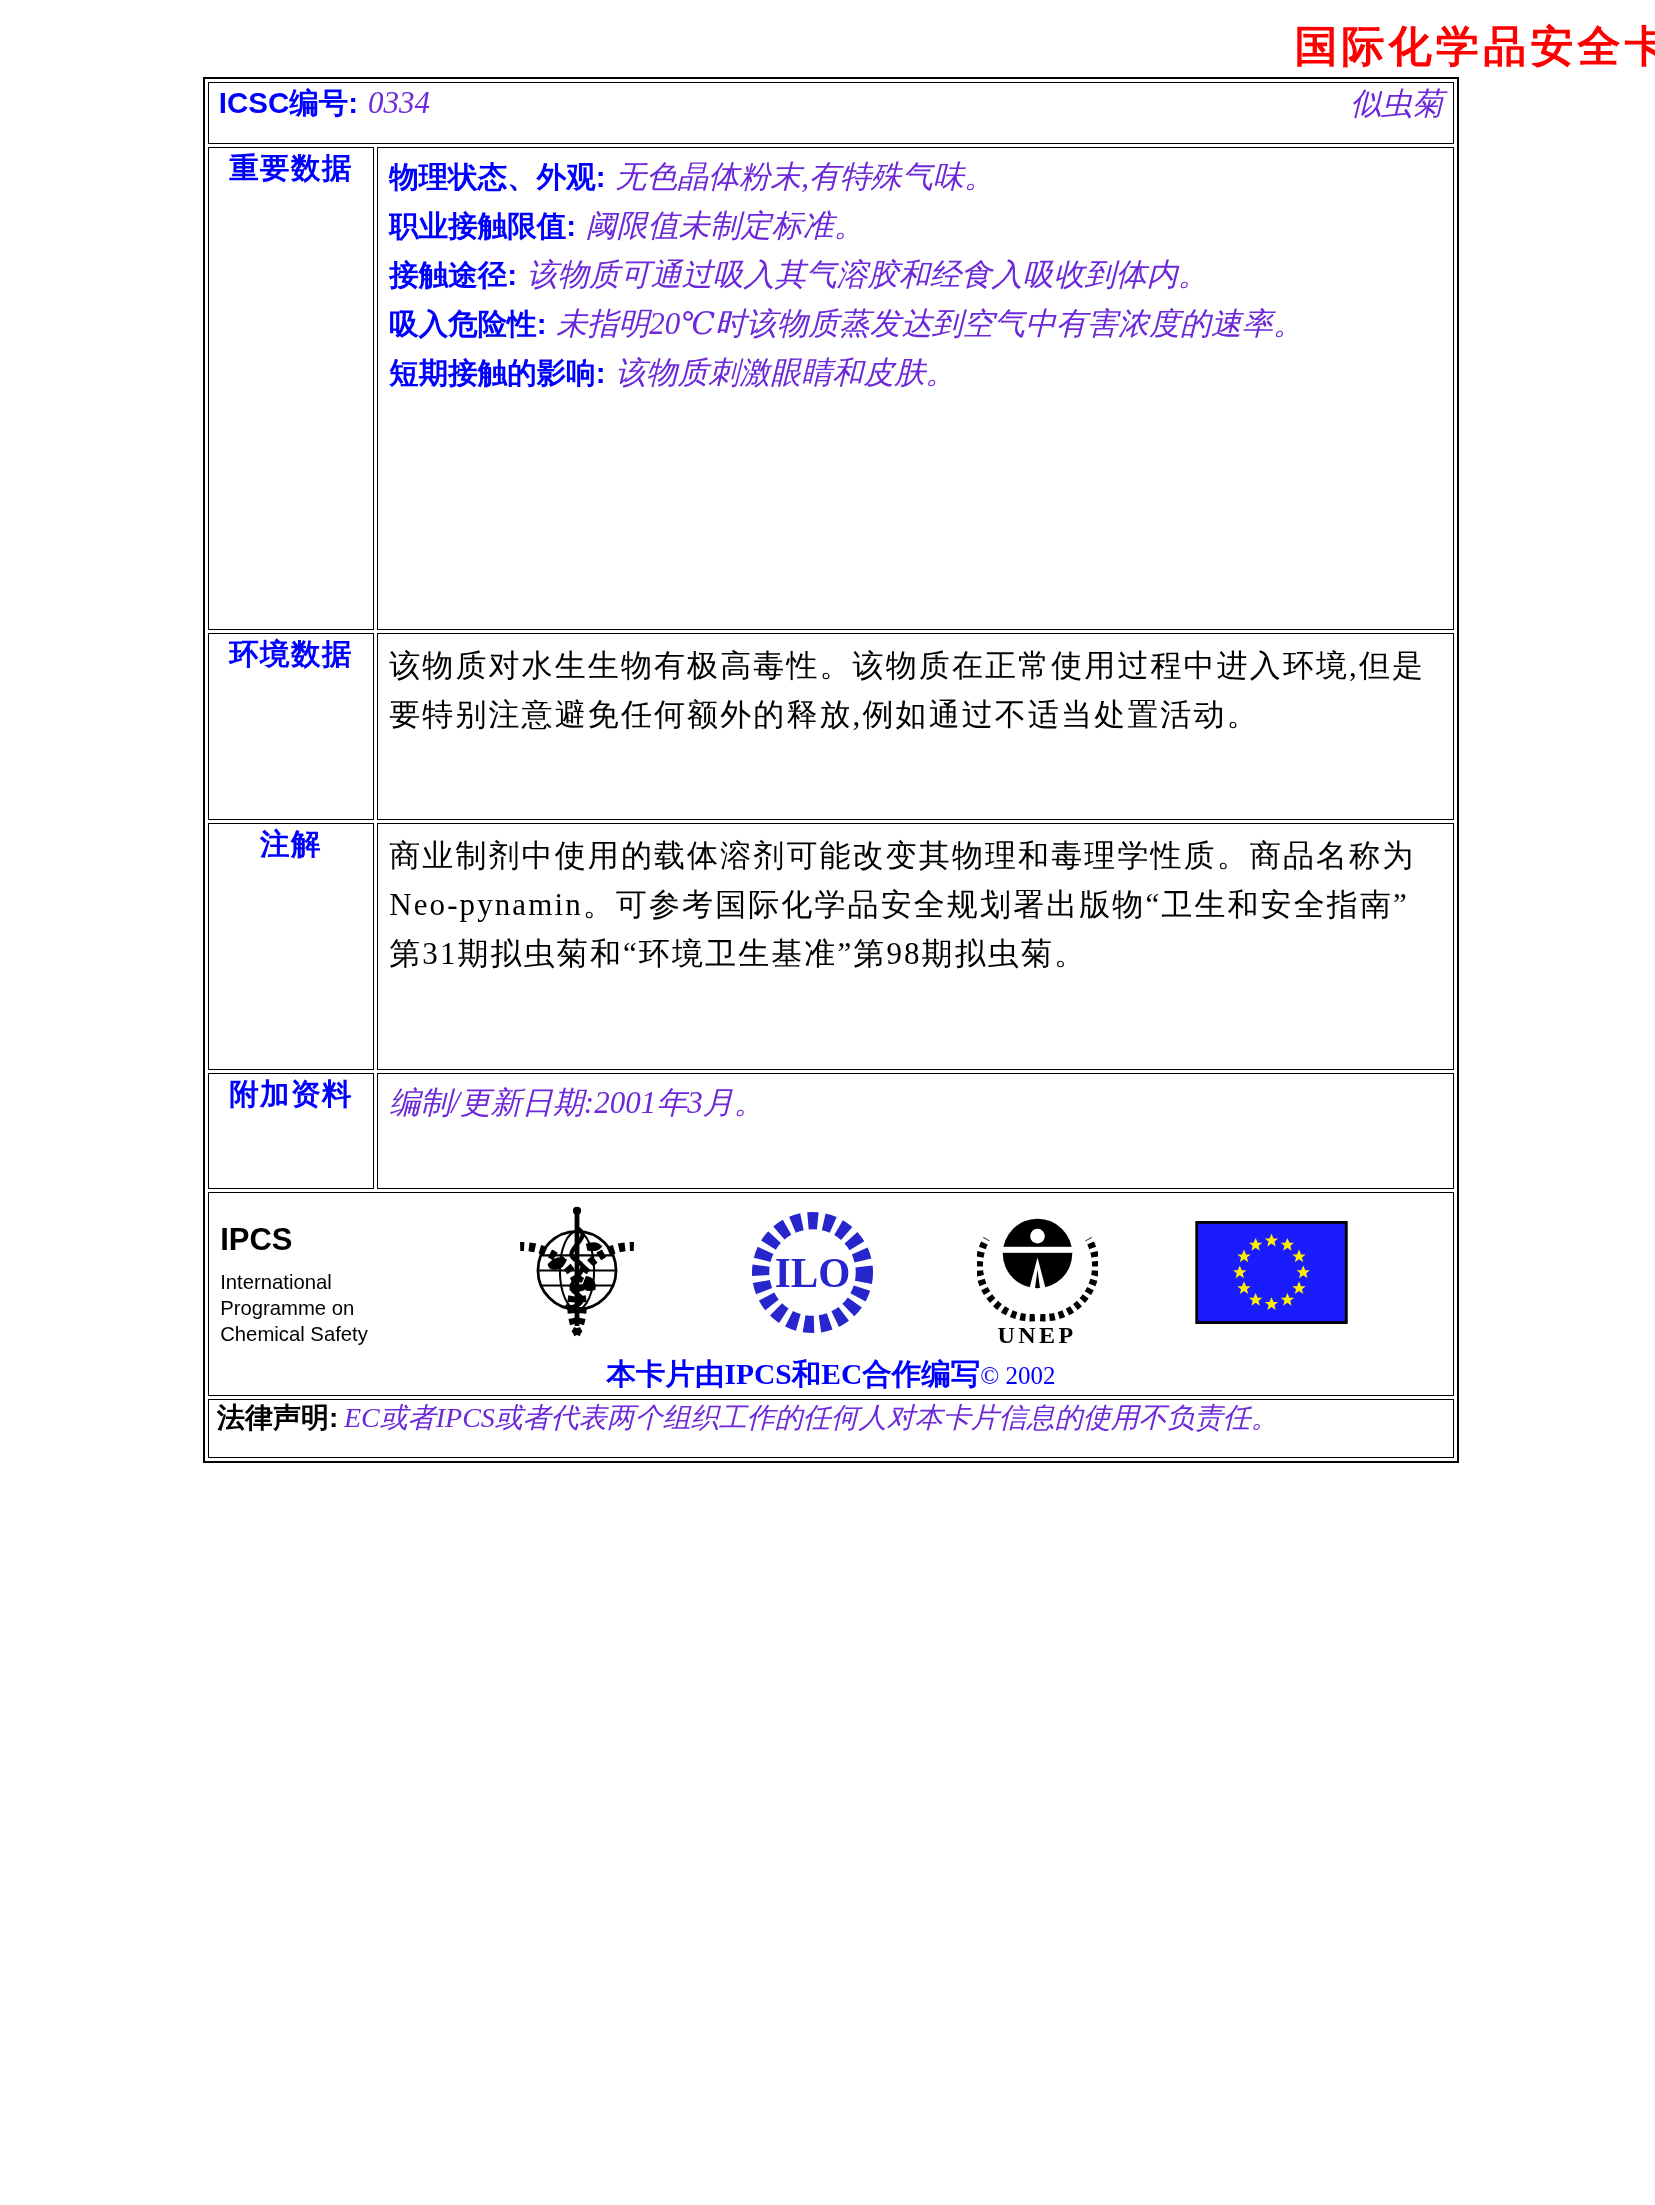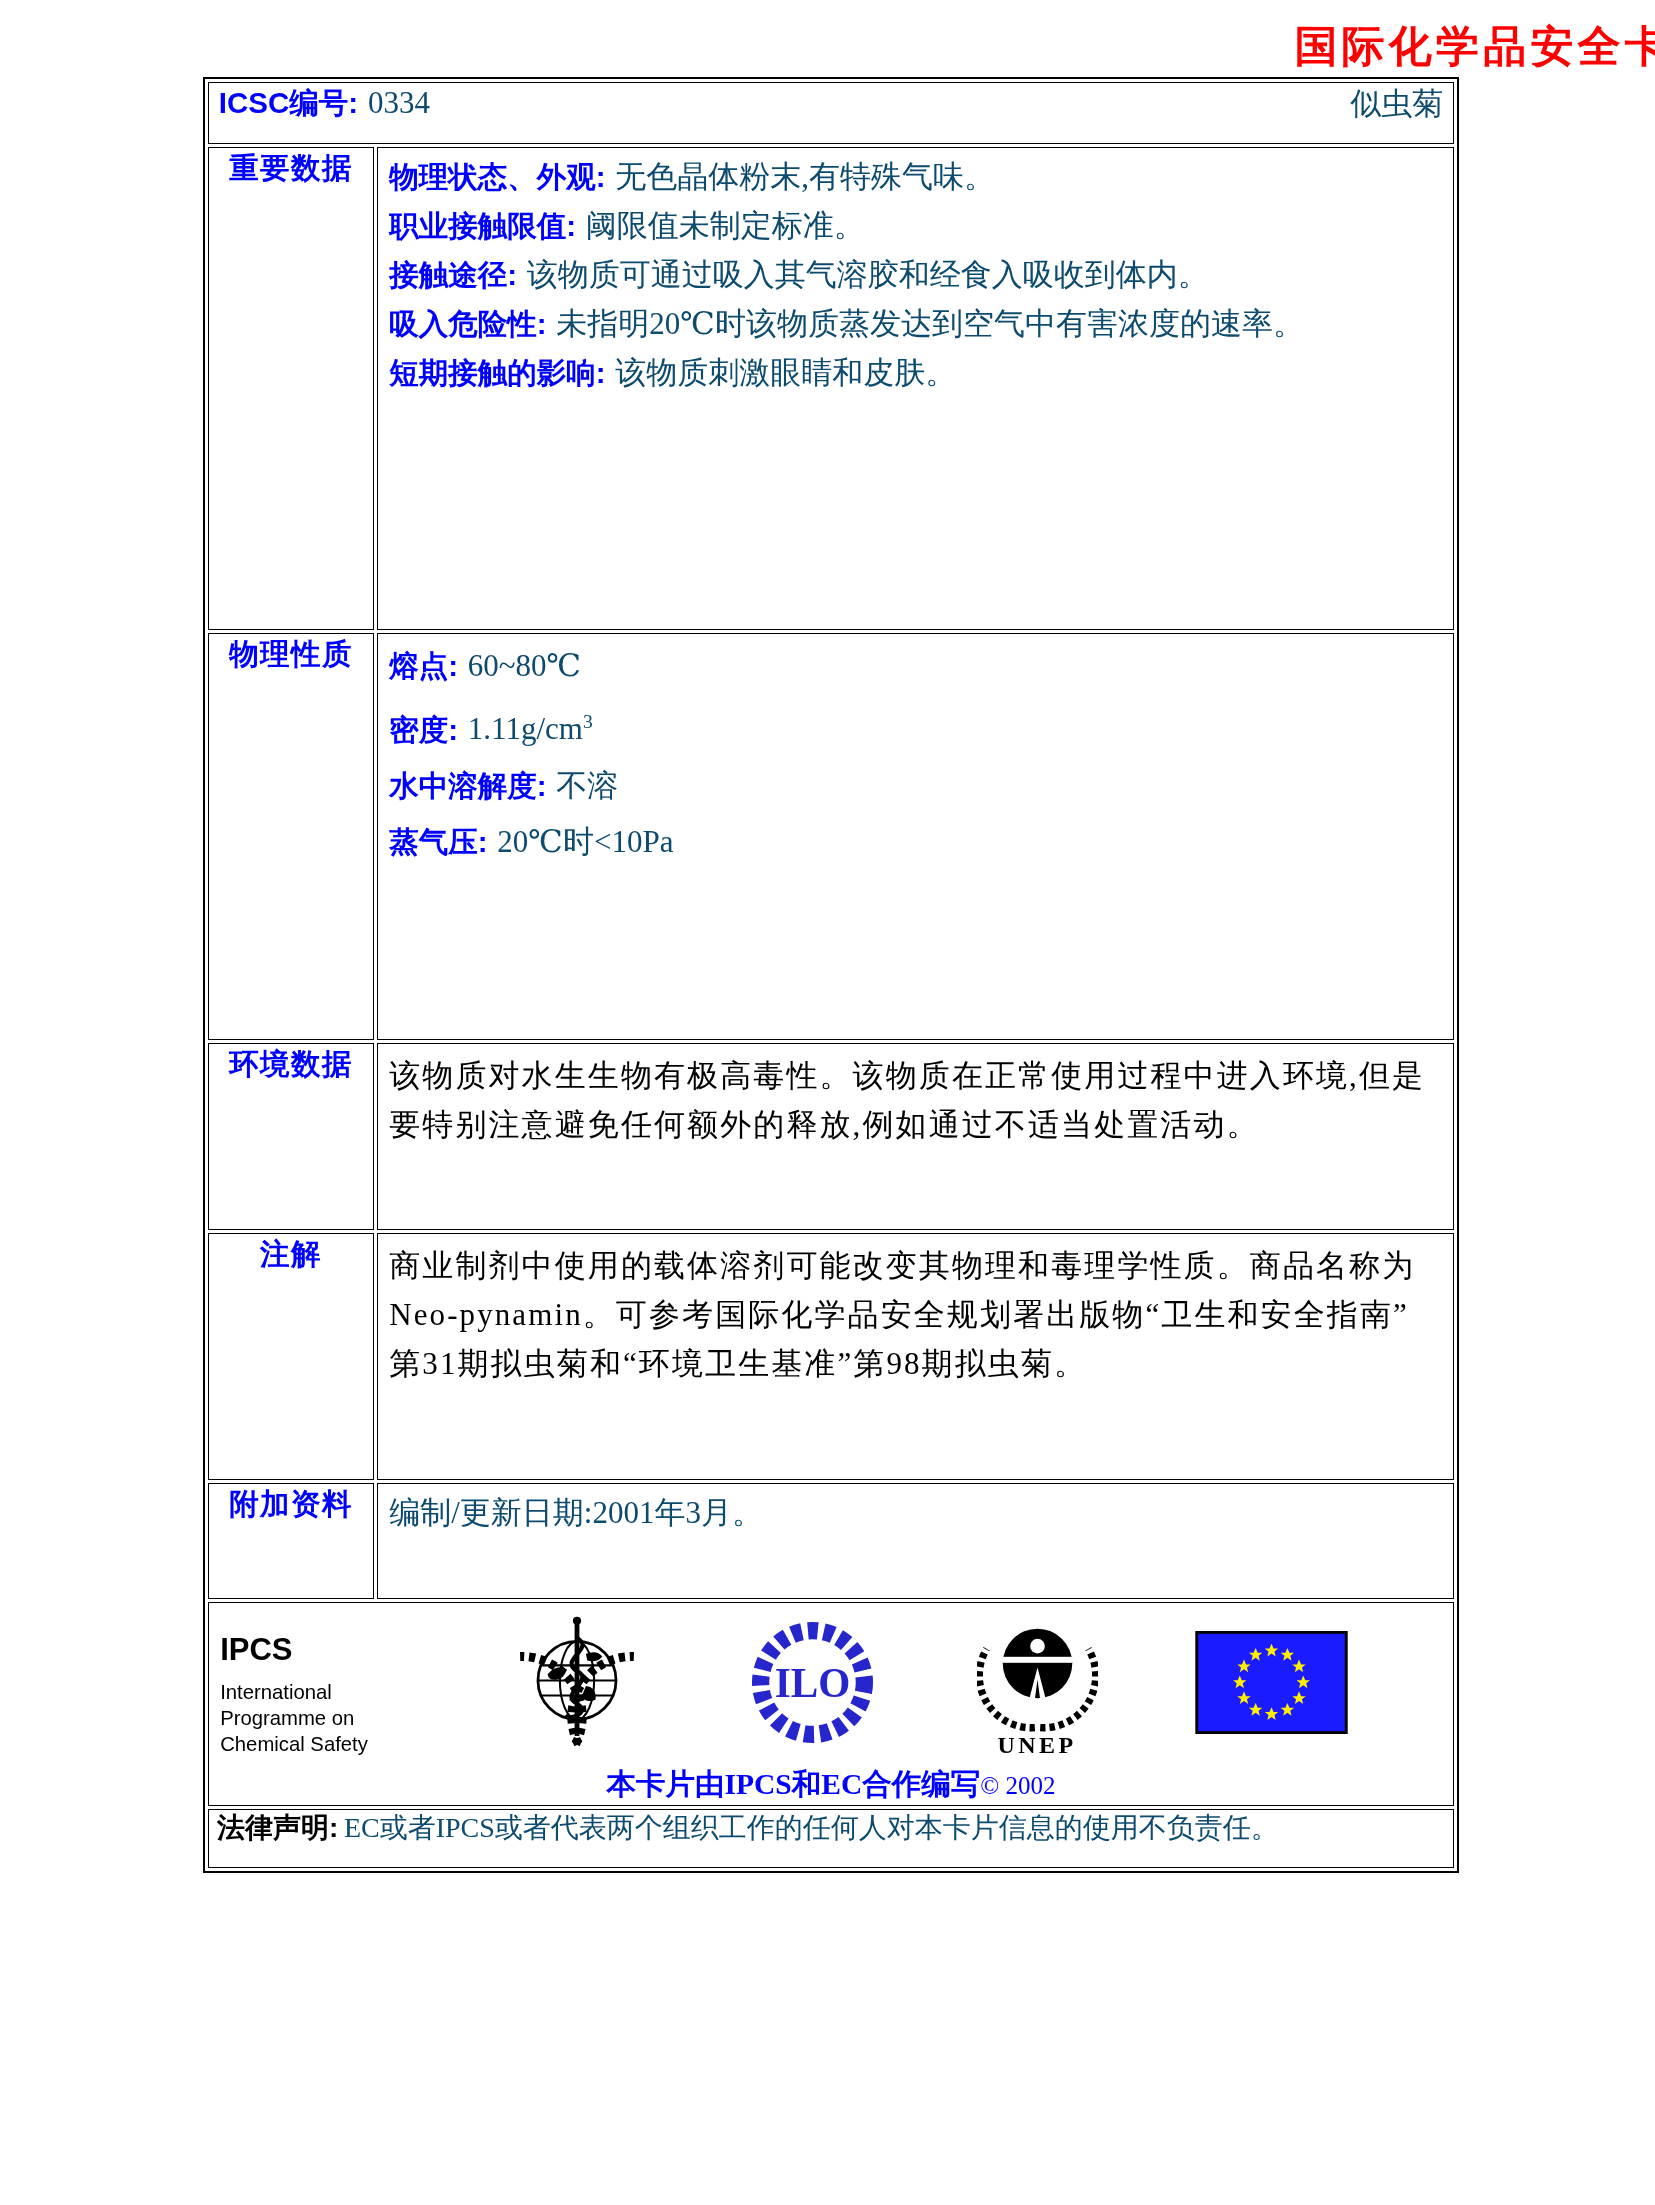--- a/index.html
+++ b/index.html
@@ -39,21 +39,21 @@
     color:var(--label-blue);font-family:"Liberation Sans","DejaVu Sans",sans-serif;
     font-weight:bold;font-size:29.5px;letter-spacing:1.4px;
   }
   td.content{padding:4.2px 11.2px;}
   .line{line-height:49px;font-size:31px;white-space:nowrap;}
   .phys .line{line-height:56px;}
   .blab{
     color:var(--label-blue);font-family:"Liberation Sans","DejaVu Sans",sans-serif;
     font-weight:bold;font-size:29.5px;margin-right:9.8px;
   }
-  .btxt{color:#0c4a6e;font-size:31px;font-family:"Liberation Serif","DejaVu Serif",serif;}
+  .btxt{color:#6d28d9;font-size:31px;font-family:"Liberation Serif","DejaVu Serif",serif;font-style:italic;}
   sup.supx{font-size:19.6px;}
   .para{margin:2.8px 0 0 0;font-size:31px;line-height:49px;letter-spacing:2.1px;}
   td.hdr-cell{vertical-align:middle;padding:0 9.8px;}
   .hdr-inner{display:flex;justify-content:space-between;align-items:center;font-size:31px;}
   .hdr-name{font-size:31px;}
   td.logos-cell{padding:7px 0 0 0;}
   .logo-row{
     display:flex;align-items:center;justify-content:space-between;
     height:137px;padding:4.2px 105px 0 11.2px;
   }
@@ -108,31 +108,20 @@
     </td>
     <td class="content">
       <div class="line"><span class="blab">物理状态、外观:</span><span class="btxt">无色晶体粉末,有特殊气味。</span></div>
       <div class="line"><span class="blab">职业接触限值:</span><span class="btxt">阈限值未制定标准。</span></div>
       <div class="line"><span class="blab">接触途径:</span><span class="btxt">该物质可通过吸入其气溶胶和经食入吸收到体内。</span></div>
       <div class="line"><span class="blab">吸入危险性:</span><span class="btxt">未指明20℃时该物质蒸发达到空气中有害浓度的速率。</span></div>
       <div class="line"><span class="blab">短期接触的影响:</span><span class="btxt">该物质刺激眼睛和皮肤。</span></div>
     </td>
   </tr>
 
-  <tr class="r-physical">
-    <td class="rowlab">
-      <span class="rl">物理性质</span>
-    </td>
-    <td class="content phys">
-      <div class="line"><span class="blab">熔点:</span><span class="btxt">60~80℃</span></div>
-      <div class="line"><span class="blab">密度:</span><span class="btxt">1.11g/cm</span><sup class="btxt supx">3</sup></div>
-      <div class="line"><span class="blab">水中溶解度:</span><span class="btxt">不溶</span></div>
-      <div class="line"><span class="blab">蒸气压:</span><span class="btxt">20℃时&lt;10Pa</span></div>
-    </td>
-  </tr>
 
   <tr class="r-env">
     <td class="rowlab">
       <span class="rl">环境数据</span>
     </td>
     <td class="content">
       <p class="para">该物质对水生生物有极高毒性。该物质在正常使用过程中进入环境,但是要特别注意避免任何额外的释放,例如通过不适当处置活动。</p>
     </td>
   </tr>
 

